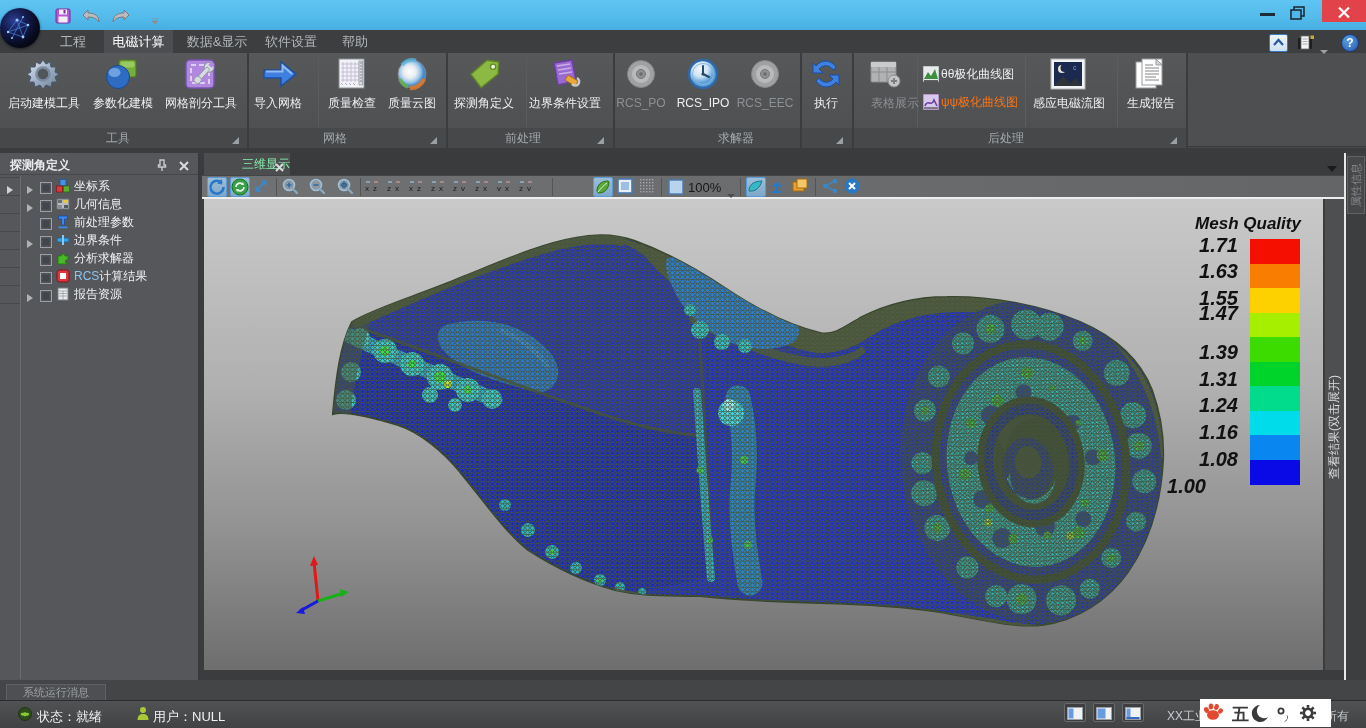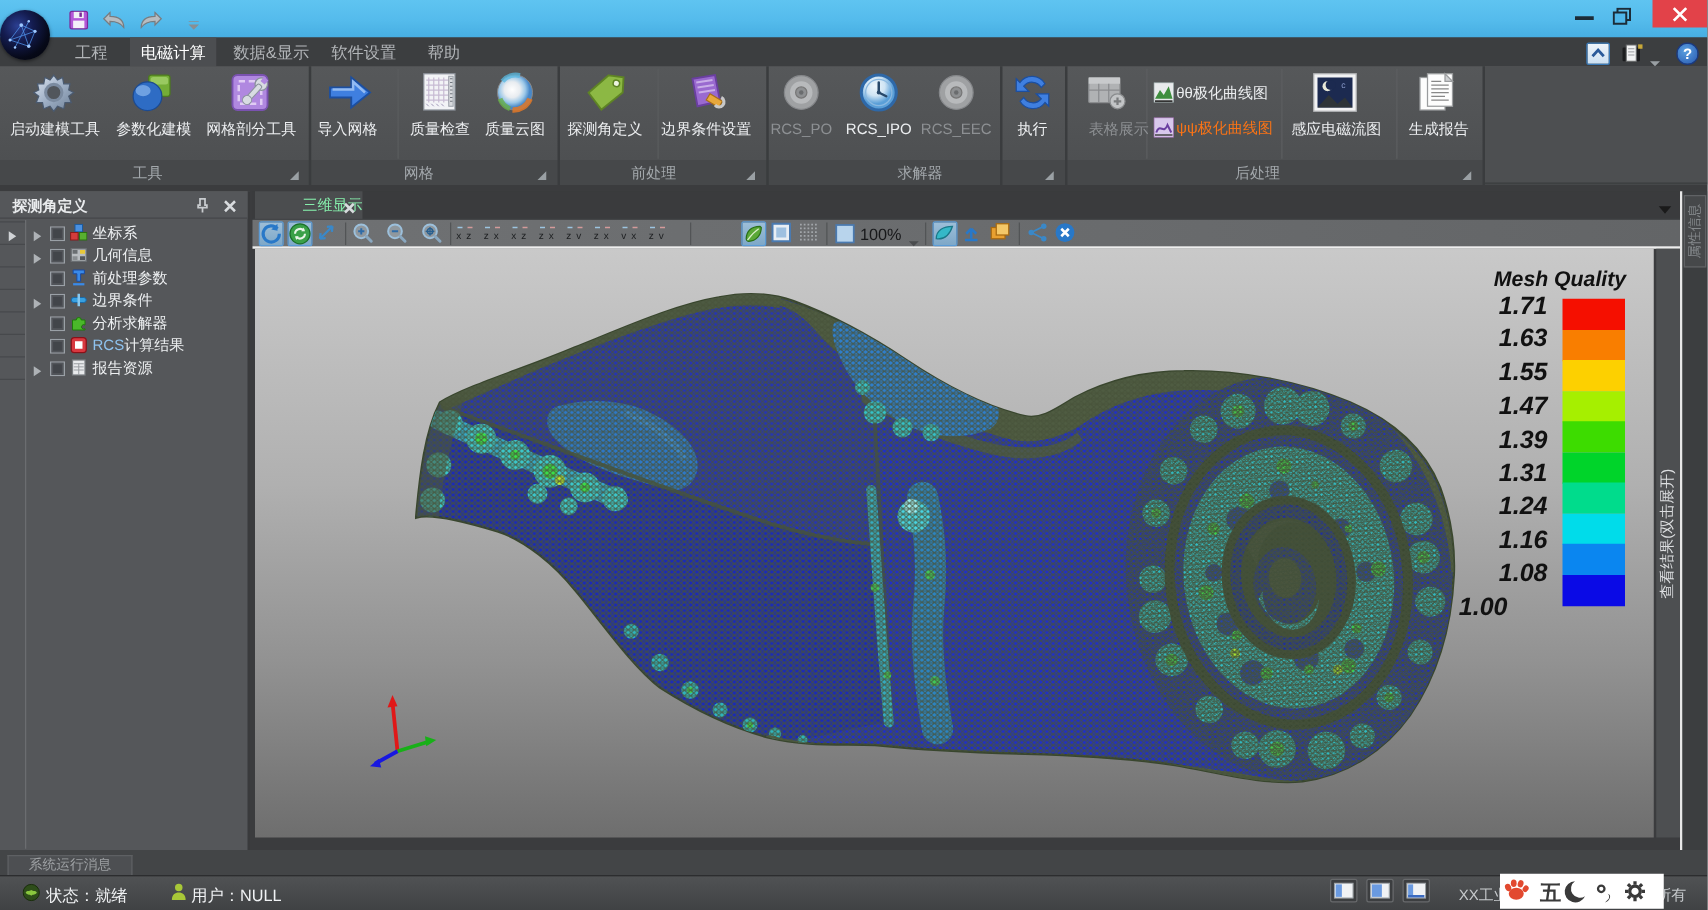--- a/index.html
+++ b/index.html
@@ -707,21 +707,21 @@
 <path d="M318,601 L300,611" stroke="#1818e0"></path>
 </g>
 <path d="M314,556 L310,566 L318,565 Z" fill="#e01818"></path>
 <path d="M349,592 L340,589 L341,597 Z" fill="#18b018"></path>
 <path d="M296,613 L303,607 L305,614 Z" fill="#1818e0"></path>
 </svg>
       <div style="position:absolute;left:984px;top:15px;width:120px;font-size:17px;text-align:center" id="legendT">Mesh Quality</div>
       <div class="lgnum" style="left:944px;top:36px">1.71</div>
       <div class="lgnum" style="left:944px;top:62px">1.63</div>
       <div class="lgnum" style="left:944px;top:89px">1.55</div>
-      <div class="lgnum" style="left:944px;top:116px">1.47</div>
+      <div class="lgnum" style="left:944px;top:104px">1.47</div>
       <div class="lgnum" style="left:944px;top:143px">1.39</div>
       <div class="lgnum" style="left:944px;top:170px">1.31</div>
       <div class="lgnum" style="left:944px;top:196px">1.24</div>
       <div class="lgnum" style="left:944px;top:223px">1.16</div>
       <div class="lgnum" style="left:944px;top:250px">1.08</div>
       <div class="lgnum" style="left:912px;top:277px">1.00</div>
       <div class="lgbox" style="top:40.0px;background:#f50f00"></div>
       <div class="lgbox" style="top:64.5px;background:#f97e00"></div>
       <div class="lgbox" style="top:89.0px;background:#fdd000"></div>
       <div class="lgbox" style="top:113.5px;background:#a6ef00"></div>

